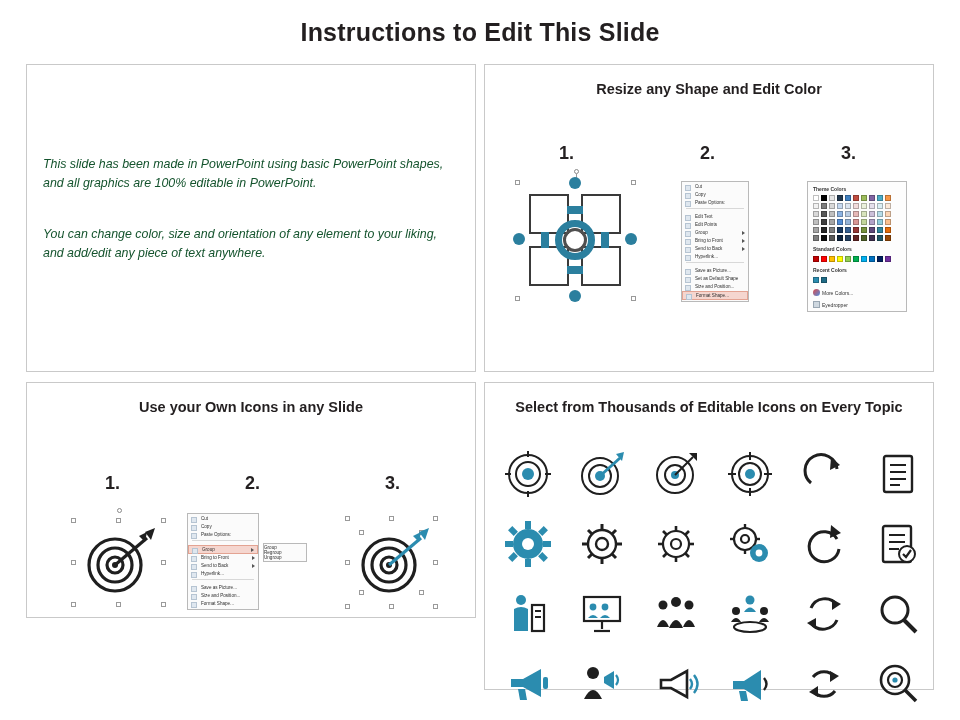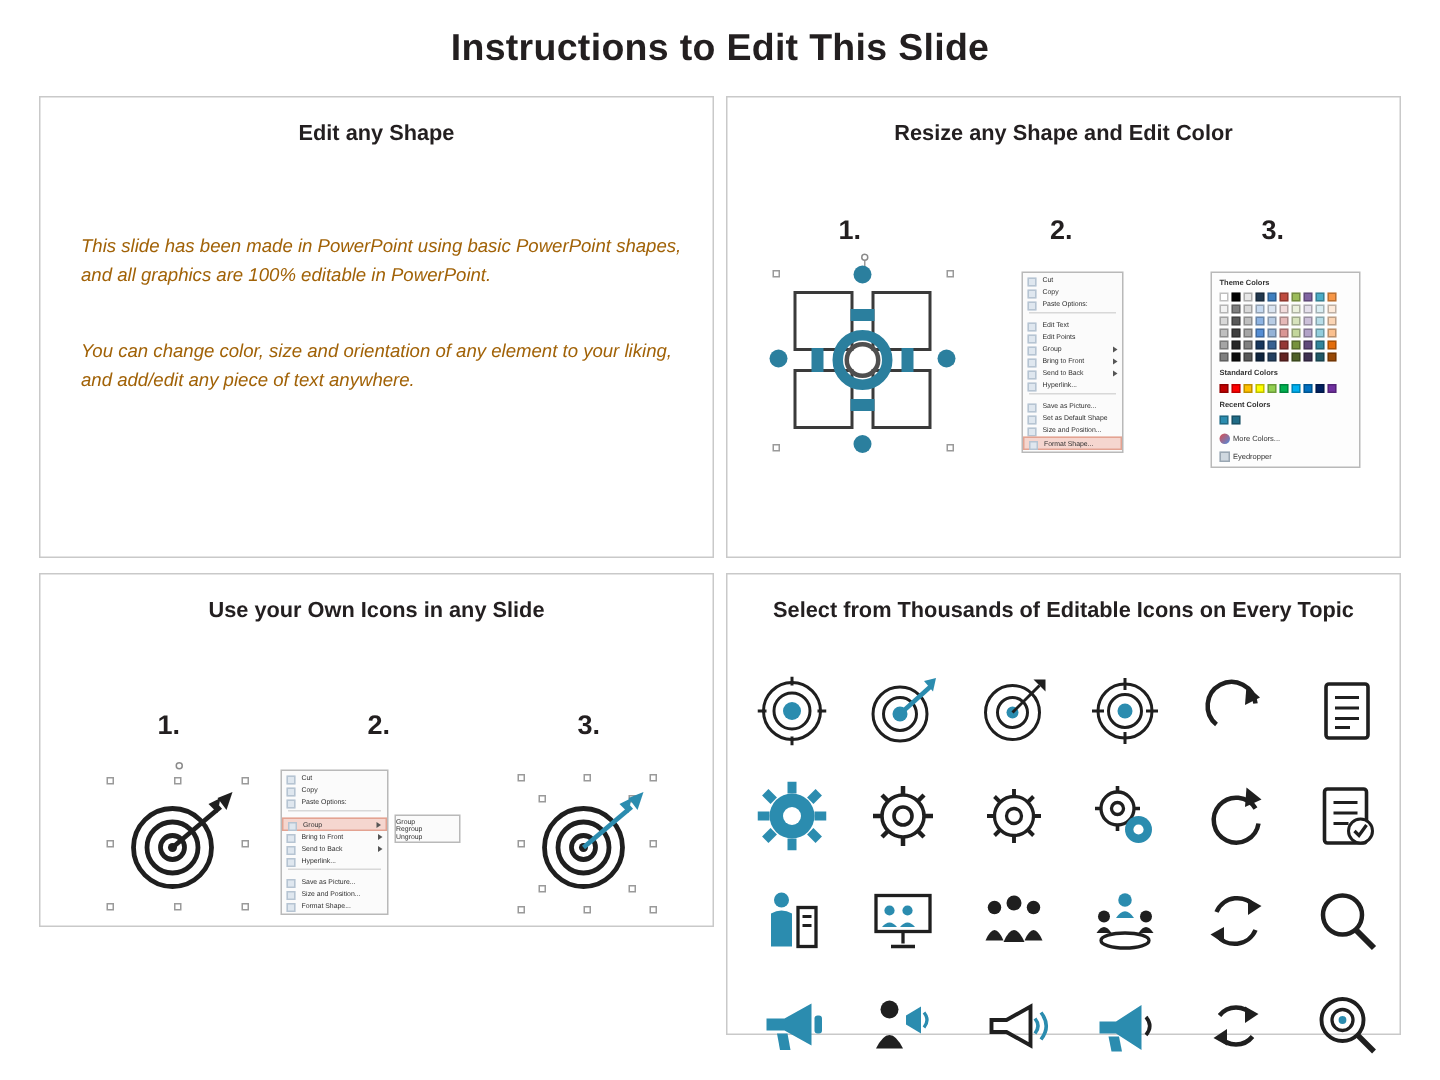--- a/index.html
+++ b/index.html
@@ -62,25 +62,25 @@
     top: 40px;
     width: 100%;
     text-align: center;
     font-size: 9px;
     font-style: italic;
     color: #6b6b6b;
   }
   
   .body-text {
     position: absolute;
-    left: 27px;
+    left: 16px;
     width: 412px;
     font-size: 12.4px;
     font-style: italic;
-    color: #a16207;
+    color: #14532d;
     line-height: 1.55;
     text-align: left;
   }
   #para1 { top: 90px; }
   #para2 { top: 160px; }
 
   
   .step-num {
     position: absolute;
     font-size: 15px;
@@ -210,21 +210,20 @@
   .icon-cell svg { display: block; }
 </style>
 </head>
 <body>
 
 <div id="slide">
 
   <div class="slide-title">Instructions to Edit This Slide</div>
 
   <div class="panel" id="panel-tl">
-    <div class="panel-title">Edit any Shape</div>
     <div class="body-text" id="para1">This slide has been made in PowerPoint using basic PowerPoint shapes, and all graphics are 100% editable in PowerPoint.</div>
     <div class="body-text" id="para2">You can change color, size and orientation of any element to your liking, and add/edit any piece of text anywhere.</div>
   </div>
 
   <div class="panel" id="panel-tr">
     <div class="panel-title">Resize any Shape and Edit Color</div>
 
     <div class="step-num big" style="left:74px; top:78px;">1.</div>
     <div class="step-num big" style="left:215px; top:78px;">2.</div>
     <div class="step-num big" style="left:356px; top:78px;">3.</div>

